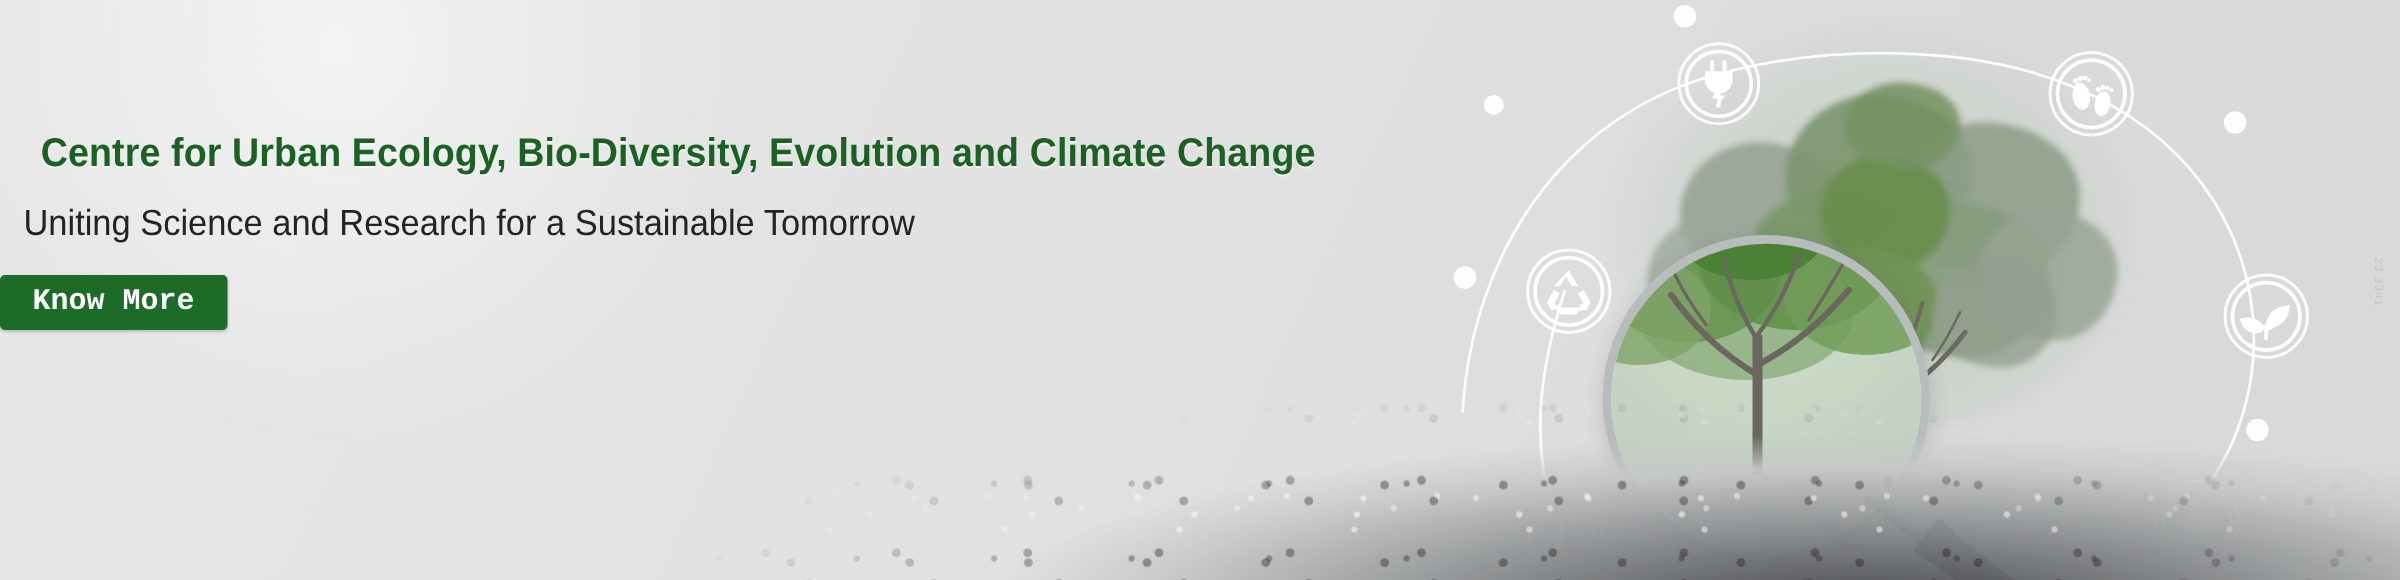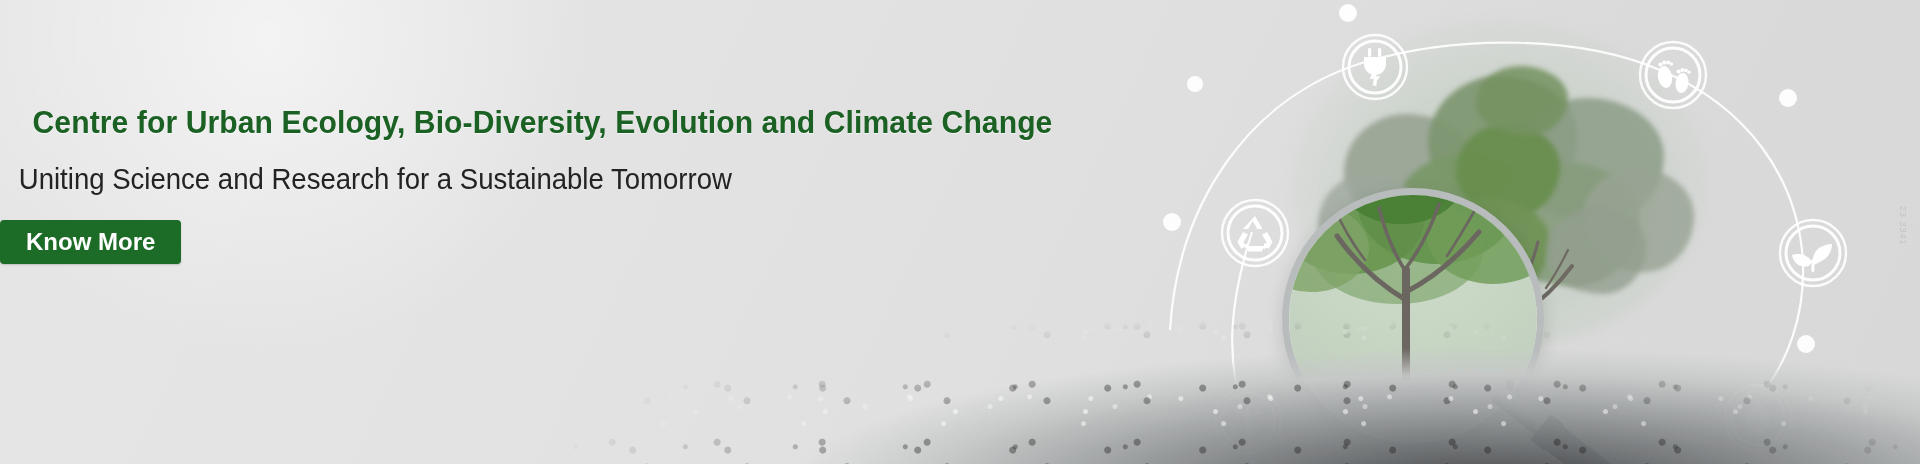--- a/index.html
+++ b/index.html
@@ -166,21 +166,21 @@
     font-size:29px;
     color:#232323;
     white-space:nowrap;
     transform:scaleX(.95);
   }
   .cta {
     margin-top:24px;
     display:inline-block;
     background:#1c6b27;
     color:#ffffff;
-    font-family:Liberation Sans, sans-serif;
+    font-family:Liberation Mono, monospace;
     font-weight:bold;
     font-size:24px;
     padding:9px 26px 10px;
     border:none;
     border-radius:4px;
     cursor:pointer;
     line-height:1.05;
     box-shadow:0 1px 2px rgba(0,0,0,.18);
   }
 

